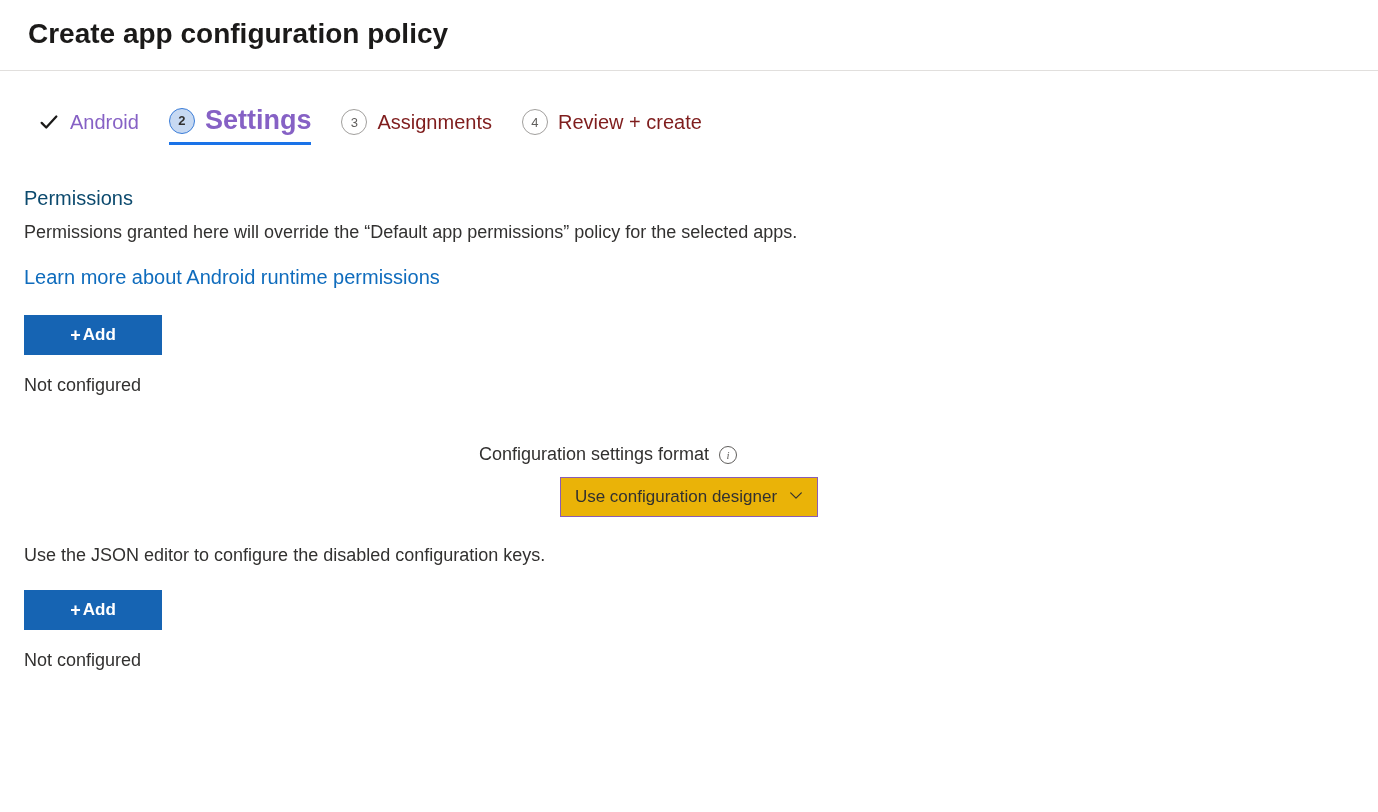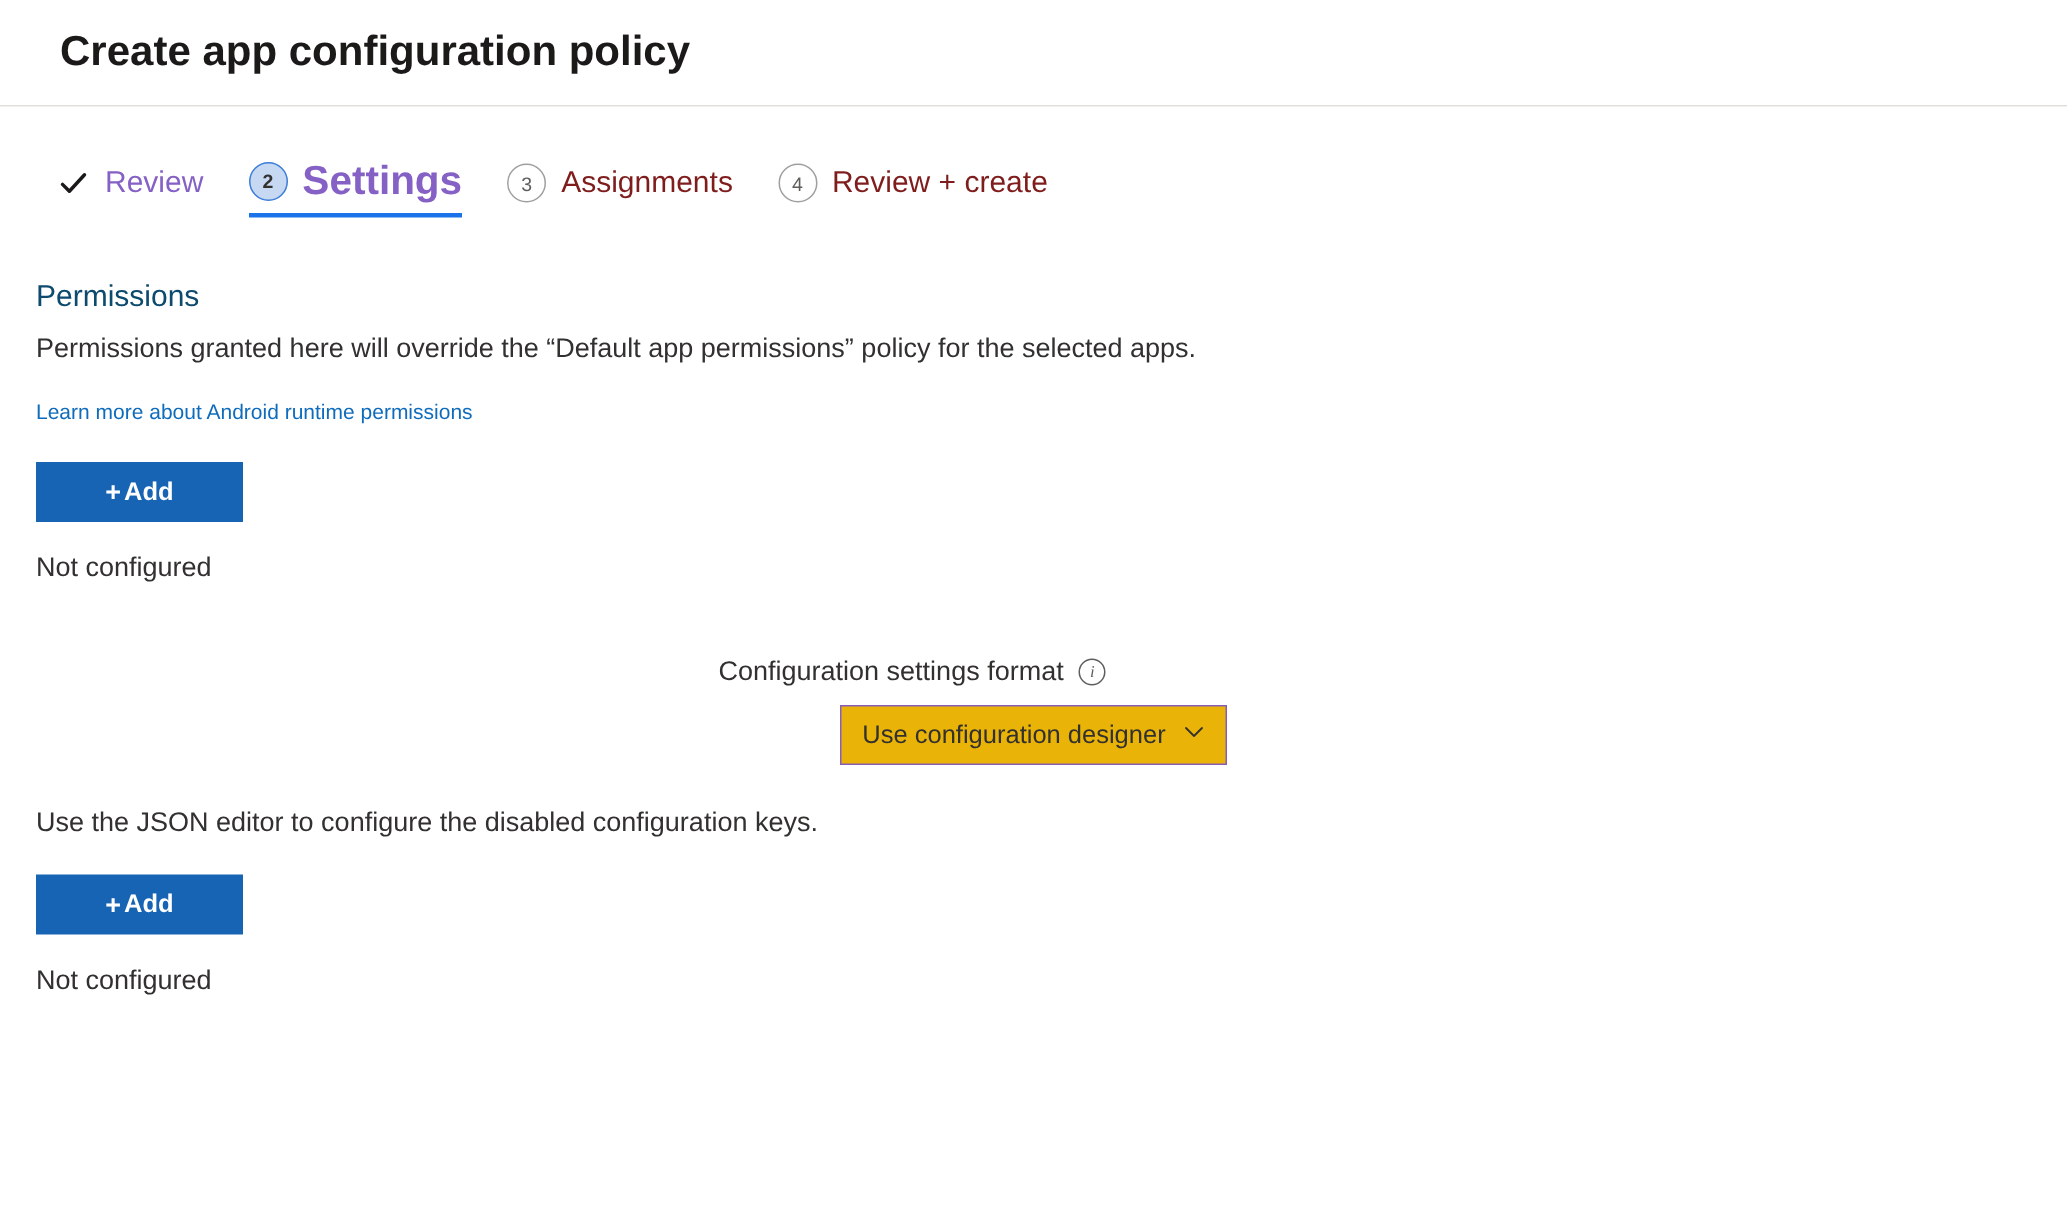--- a/index.html
+++ b/index.html
@@ -7,21 +7,20 @@
     font-family: "Segoe UI", -apple-system, BlinkMacSystemFont, sans-serif;
     color: #323130;
     background: #ffffff;
     font-size: 15px;
   }
   .page-title {
     font-size: 28px;
     font-weight: 600;
     padding: 18px 28px 20px 28px;
     color: #1b1a19;
-    margin-left: 12px;
   }
   .divider {
     border-bottom: 1px solid #e1dfdd;
     width: 100%;
   }
   .content {
     padding: 34px 24px 50px 24px;
   }
   .wizard-tabs {
     display: flex;
@@ -96,21 +95,21 @@
   }
   .section-desc {
     font-size: 18px;
     color: #323130;
     font-weight: 400;
     margin-bottom: 22px;
     line-height: 1.35;
   }
   .link {
     color: #0f6cbd;
-    font-size: 14px;
+    font-size: 20px;
     text-decoration: none;
     display: inline-block;
     margin-bottom: 26px;
   }
   .add-btn {
     background: #1664b3;
     color: #ffffff;
     border: none;
     width: 138px;
     height: 40px;
@@ -203,21 +202,21 @@
 <div class="content">
 
   <div class="wizard-tabs">
 
     <div class="tab completed">
       <span class="check-icon">
         <svg width="26" height="26" viewBox="0 0 24 24" fill="none" stroke="#1b1a19" stroke-width="2.5" stroke-linecap="round" stroke-linejoin="round">
             <polyline points="4 13 9 18 20 6"></polyline>
           </svg>
       </span>
-      <span class="tab-label">Review</span>
+      <span class="tab-label">Android</span>
     </div>
 
     <div class="tab active">
       <span class="step-badge">2</span>
       <span class="tab-label">Settings</span>
     </div>
 
     <div class="tab pending">
       <span class="step-badge">3</span>
       <span class="tab-label">Assignments</span>

